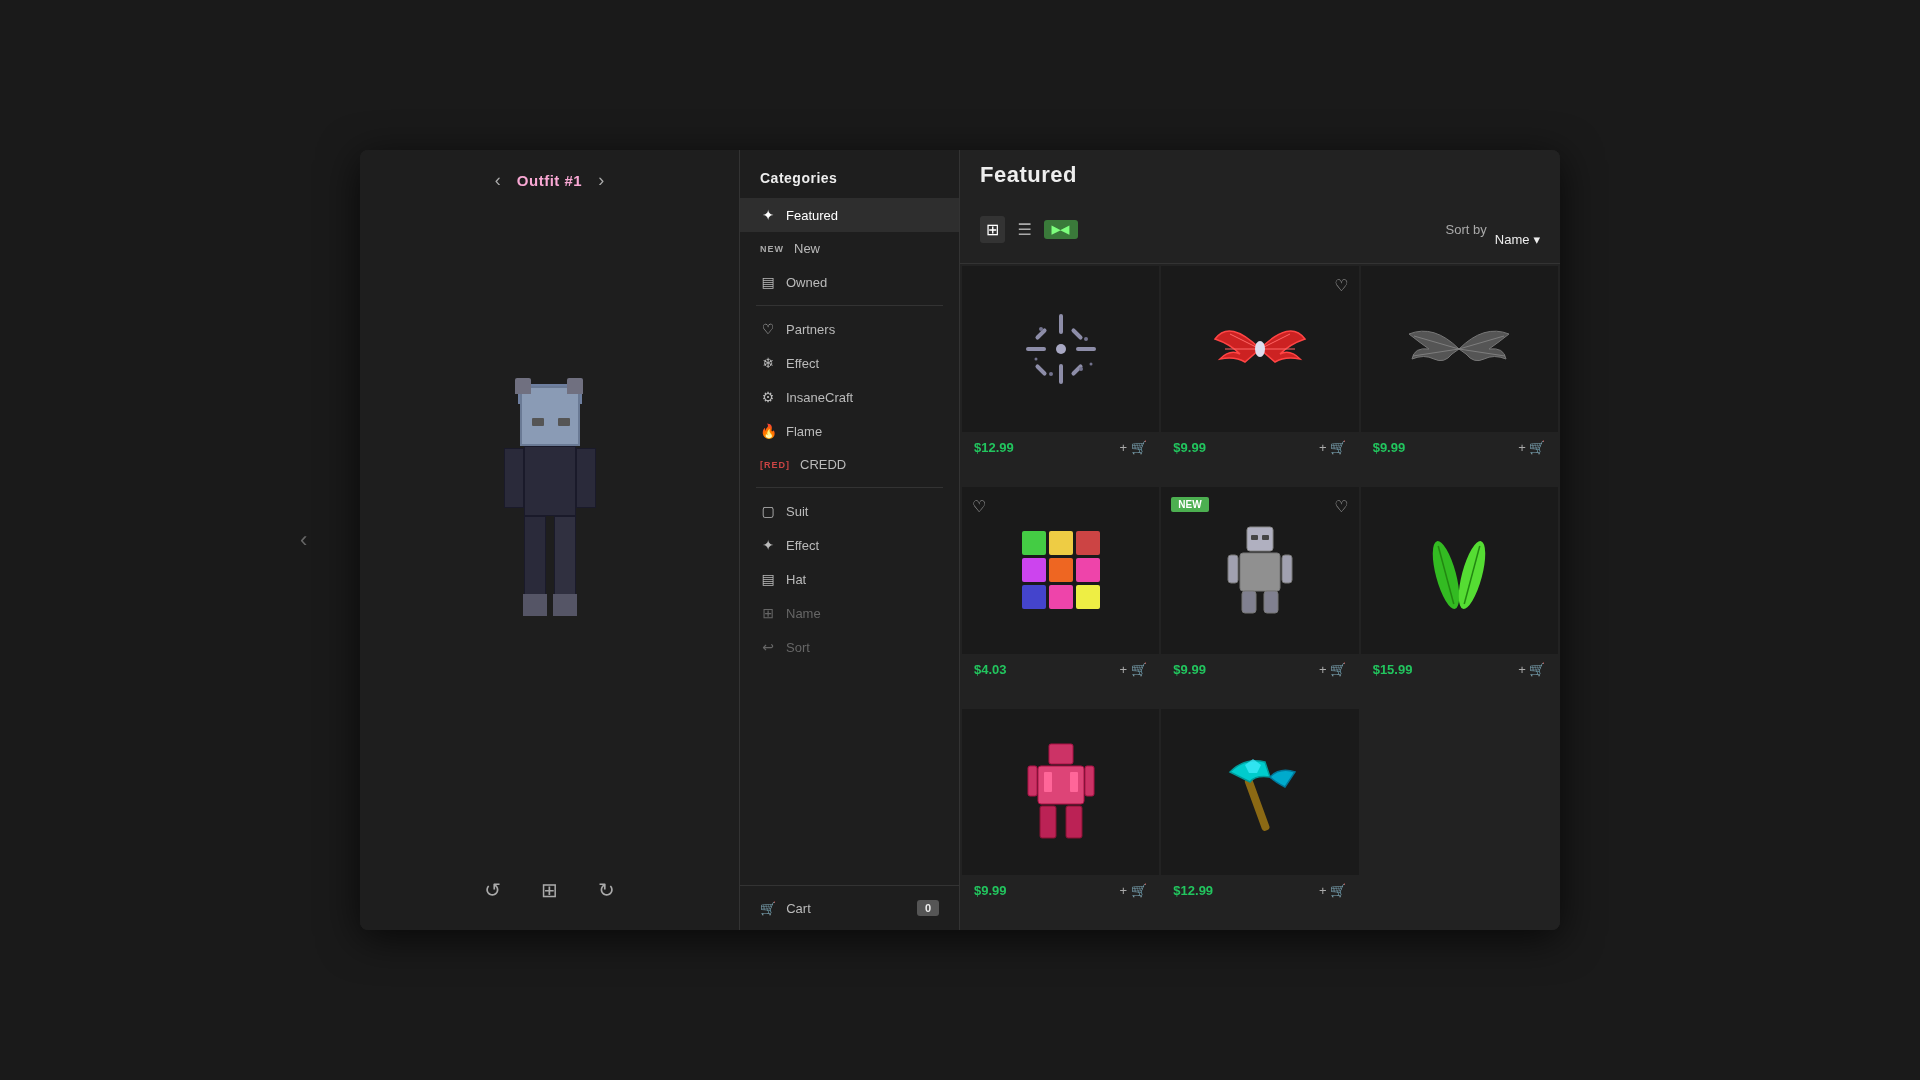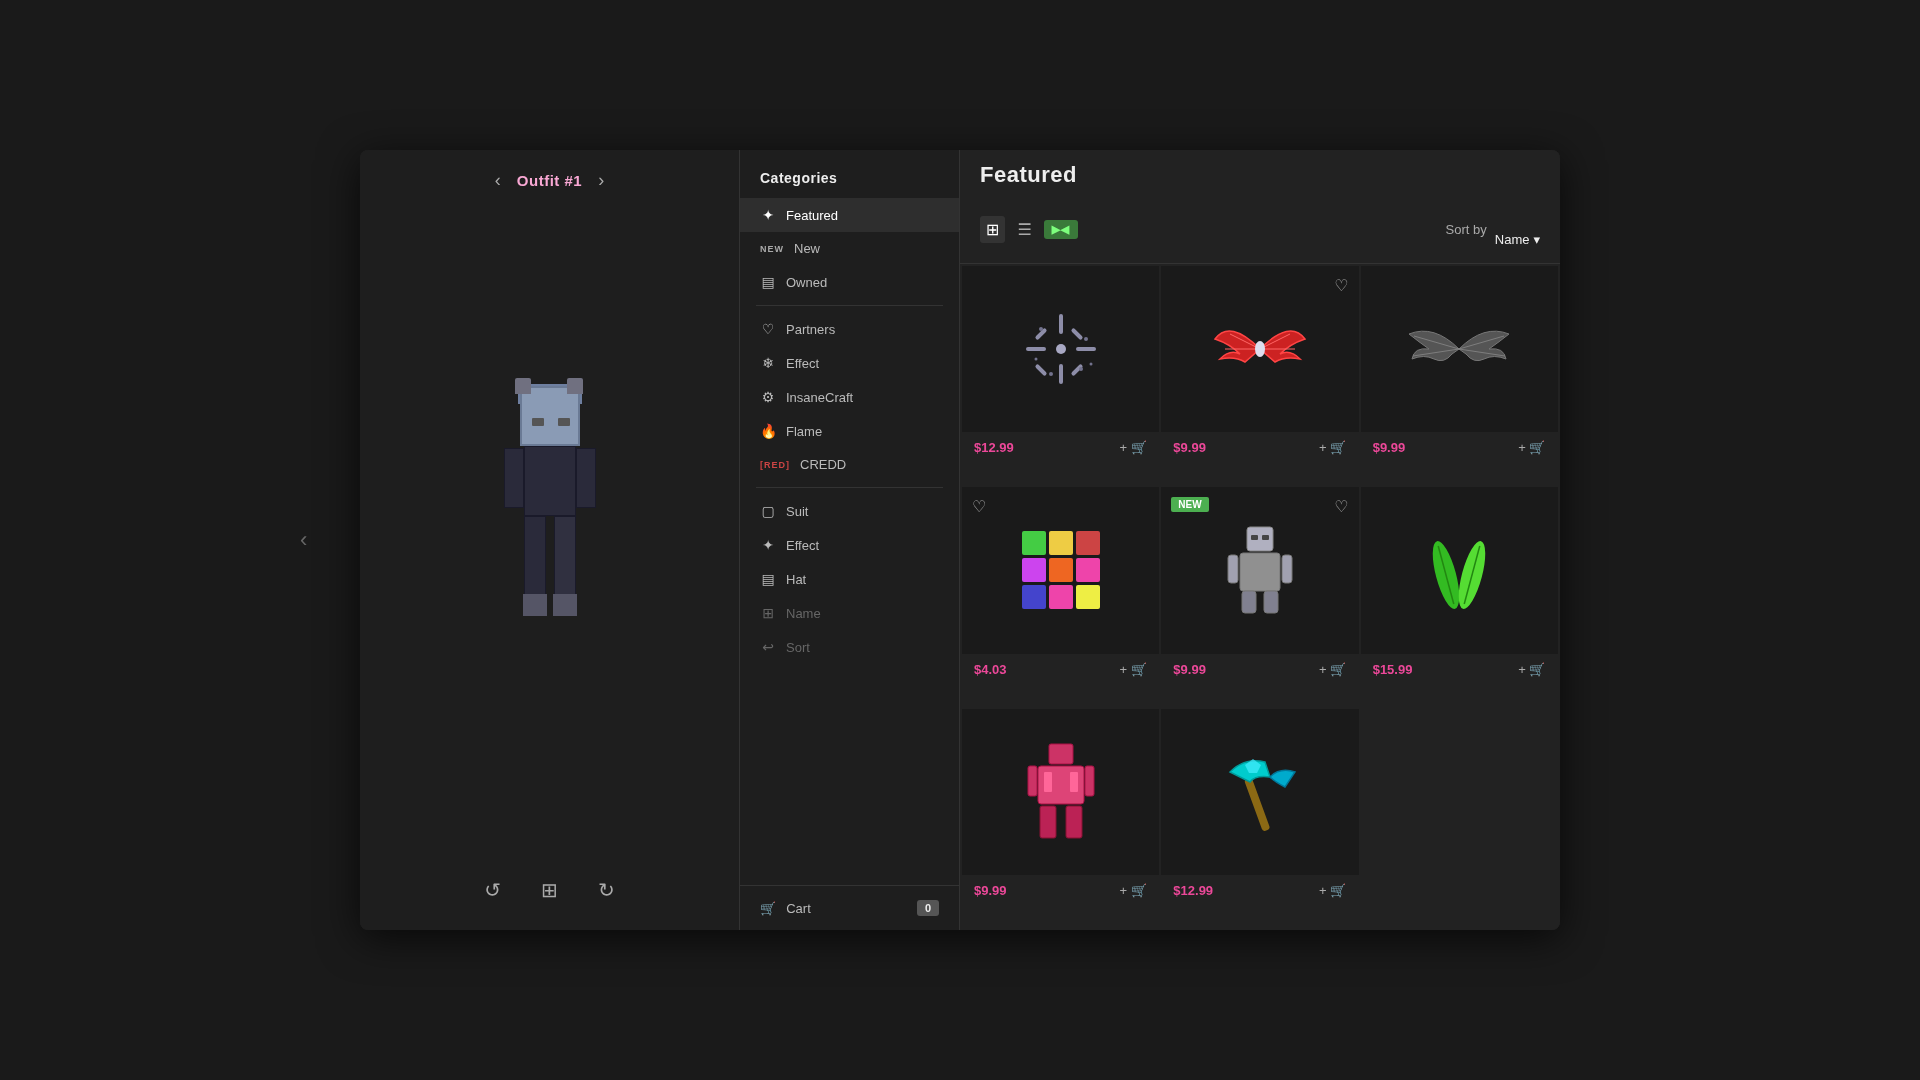--- a/index.html
+++ b/index.html
@@ -392,21 +392,21 @@
 
     .product-footer {
       display: flex;
       align-items: center;
       justify-content: space-between;
       padding: 8px 12px;
       background: #222;
     }
 
     .product-price {
-      color: #ec4899;
+      color: #22c55e;
       font-size: 13px;
       font-weight: 600;
     }
 
     .add-to-cart {
       display: flex;
       align-items: center;
       gap: 4px;
       color: #aaa;
       font-size: 13px;

